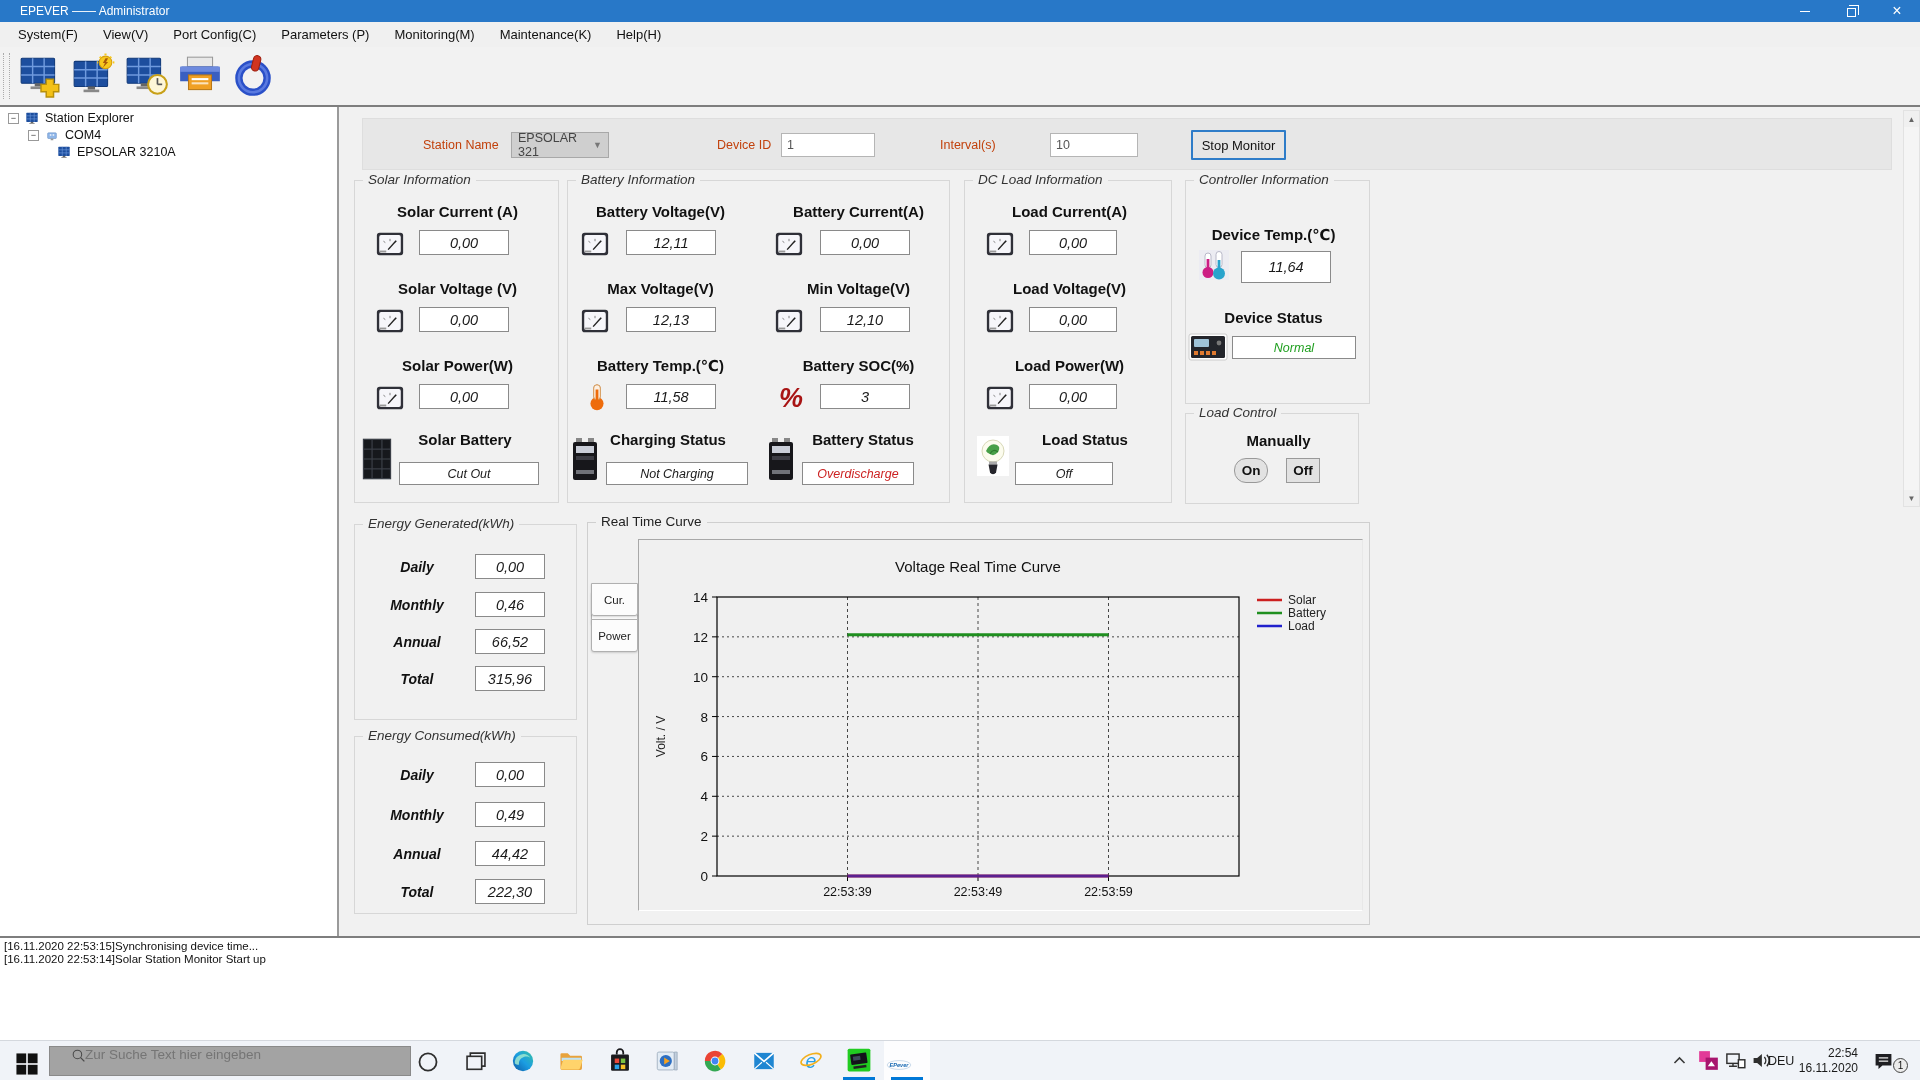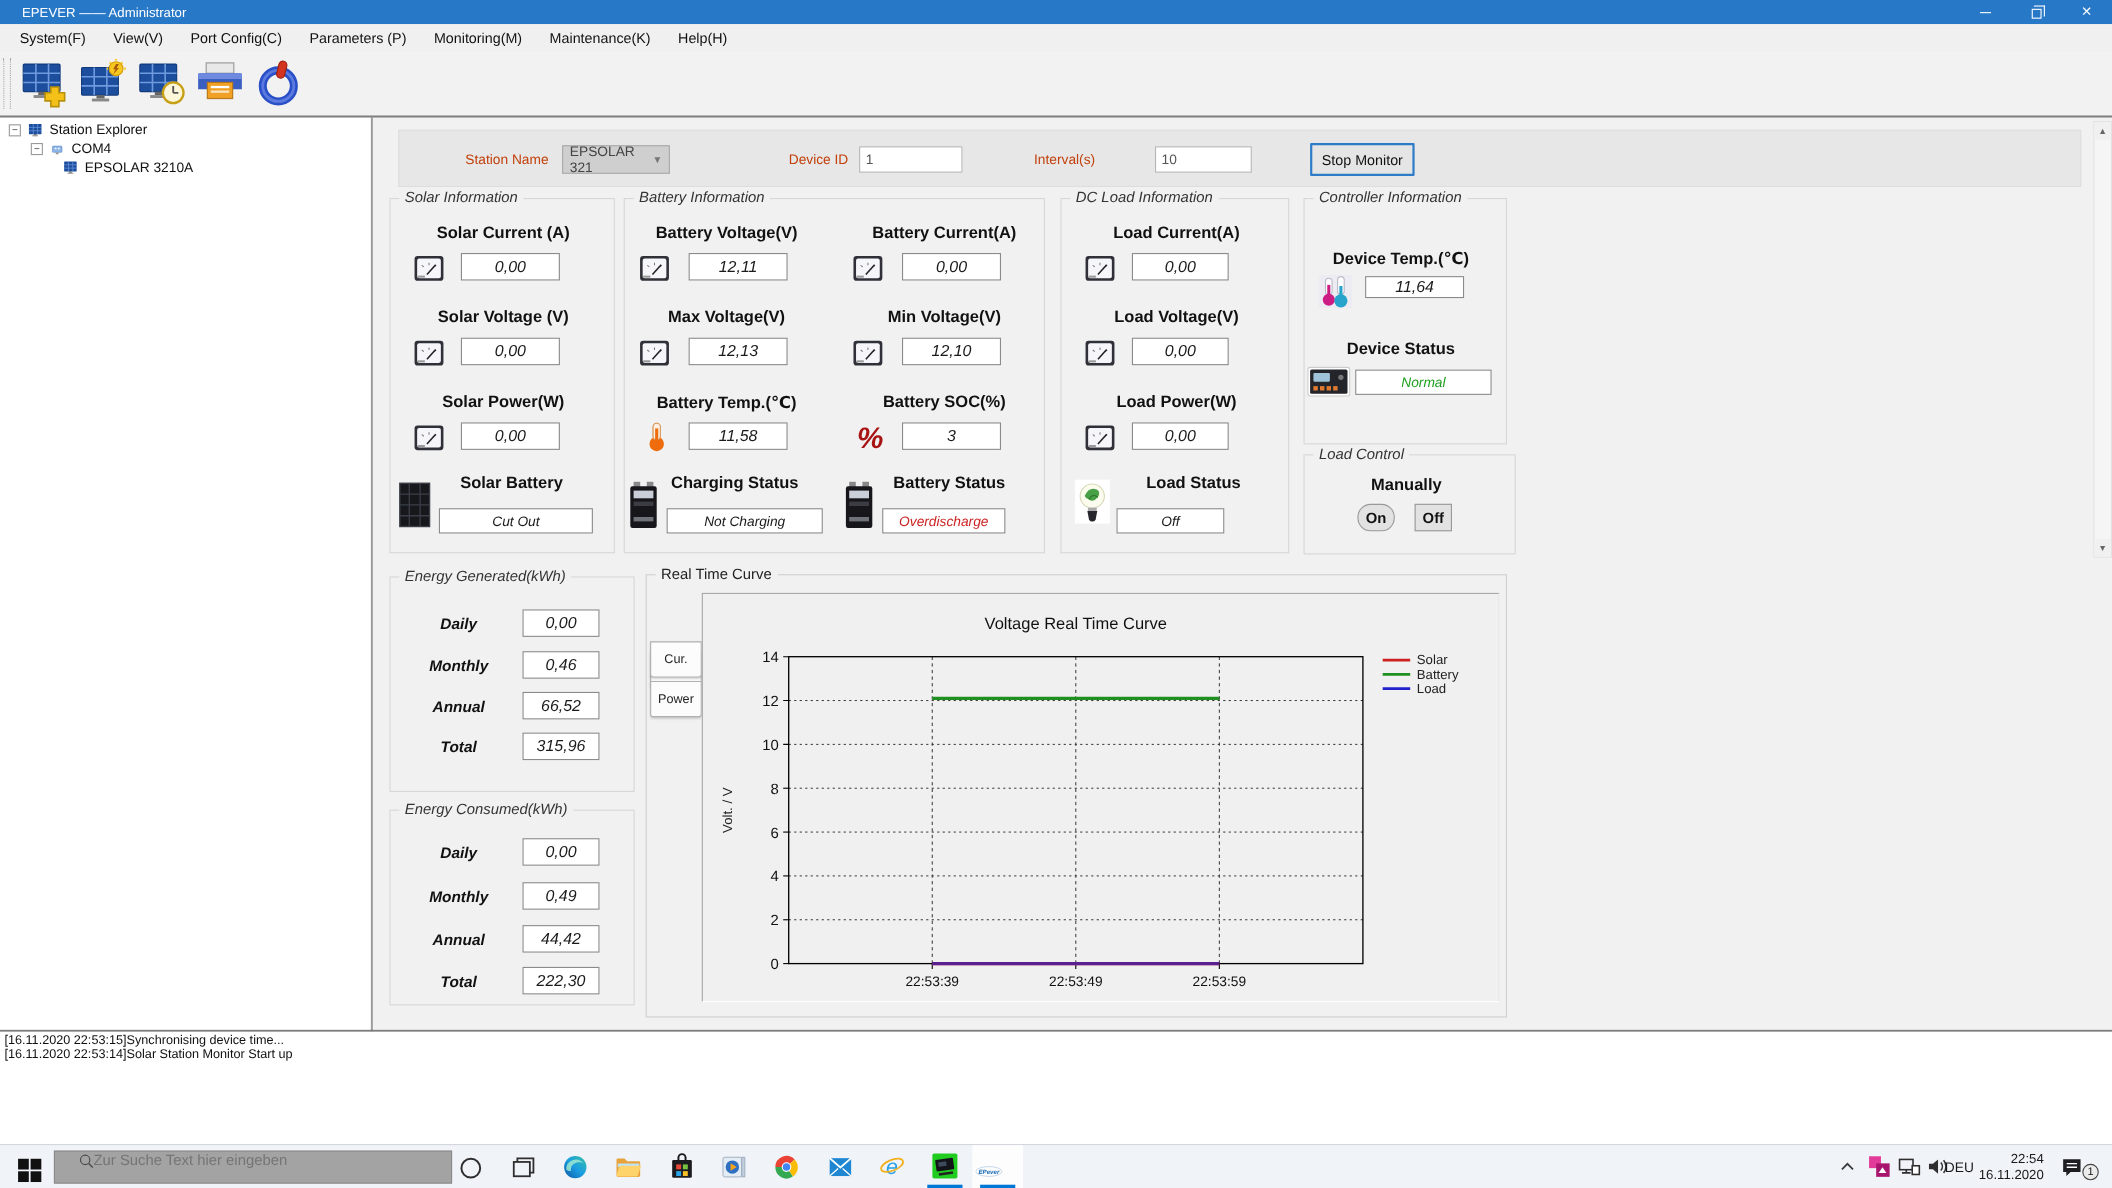--- a/index.html
+++ b/index.html
@@ -479,40 +479,40 @@
         <svg viewBox="0 0 32 32">
           <rect x="1" y="1" width="30" height="30" fill="#ececf2"></rect>
           <rect x="7" y="4" width="6" height="15" rx="3" fill="#fff" stroke="#b8b8c8"></rect>
           <circle cx="10" cy="23.5" r="5.5" fill="#cc1d84"></circle>
           <rect x="8.6" y="10" width="2.8" height="10" fill="#cc1d84"></rect>
           <rect x="18" y="2.5" width="6" height="16" rx="3" fill="#fff" stroke="#b8b8c8"></rect>
           <circle cx="21" cy="24.5" r="6" fill="#28a3cc"></circle>
           <rect x="19.6" y="11" width="2.8" height="10" fill="#28a3cc"></rect>
         </svg>
       </span>
-    <div class="vbox" style="left:55px; top:70px; width:90px; height:20px;">11,64</div>
+    <div class="vbox" style="left:55px; top:70px; width:90px; height:32px;">11,64</div>
     <div class="flabel" style="left:5px; top:128px; width:165px;">Device Status</div>
     <span class="ico" style="left:2px; top:152px; width:40px; height:28px;">
         <svg viewBox="0 0 40 28">
           <rect x="1" y="1" width="38" height="26" rx="2" fill="#fff" stroke="#ccc"></rect>
           <rect x="3" y="3" width="34" height="22" rx="1.5" fill="#23252b"></rect>
           <rect x="6" y="6" width="15" height="8" rx="1" fill="#9fc3d8"></rect>
           <g fill="#e07a30">
             <rect x="6" y="18" width="4" height="4"></rect>
             <rect x="12" y="18" width="4" height="4"></rect>
             <rect x="18" y="18" width="4" height="4"></rect>
             <rect x="24" y="18" width="4" height="4"></rect>
           </g>
           <circle cx="31" cy="10" r="2.4" fill="#777"></circle>
         </svg>
       </span>
     <div class="vbox small green" style="left:46px; top:155px; width:124px; height:23px;">Normal</div>
   </div>
 
-  <div class="gb" style="left:846px; top:306px; width:193px; height:91px;">
+  <div class="gb" style="left:846px; top:306px; width:174px; height:91px;">
     <span class="gt">Load Control</span>
     <div class="flabel" style="left:10px; top:18px; width:165px;">Manually</div>
     <div class="sbtn" style="left:48px; top:44px; width:34px; height:25px;border-radius:12px;">On</div>
     <div class="sbtn" style="left:100px; top:44px; width:34px; height:25px;">Off</div>
   </div>
 
   <div class="gb" style="left:15px; top:417px; width:223px; height:196px;">
     <span class="gt">Energy Generated(kWh)</span>
     <div class="erow-label" style="left:22px; top:34px;">Daily</div>
     <div class="vbox ebox" style="left:120px; top:29px;">0,00</div>

